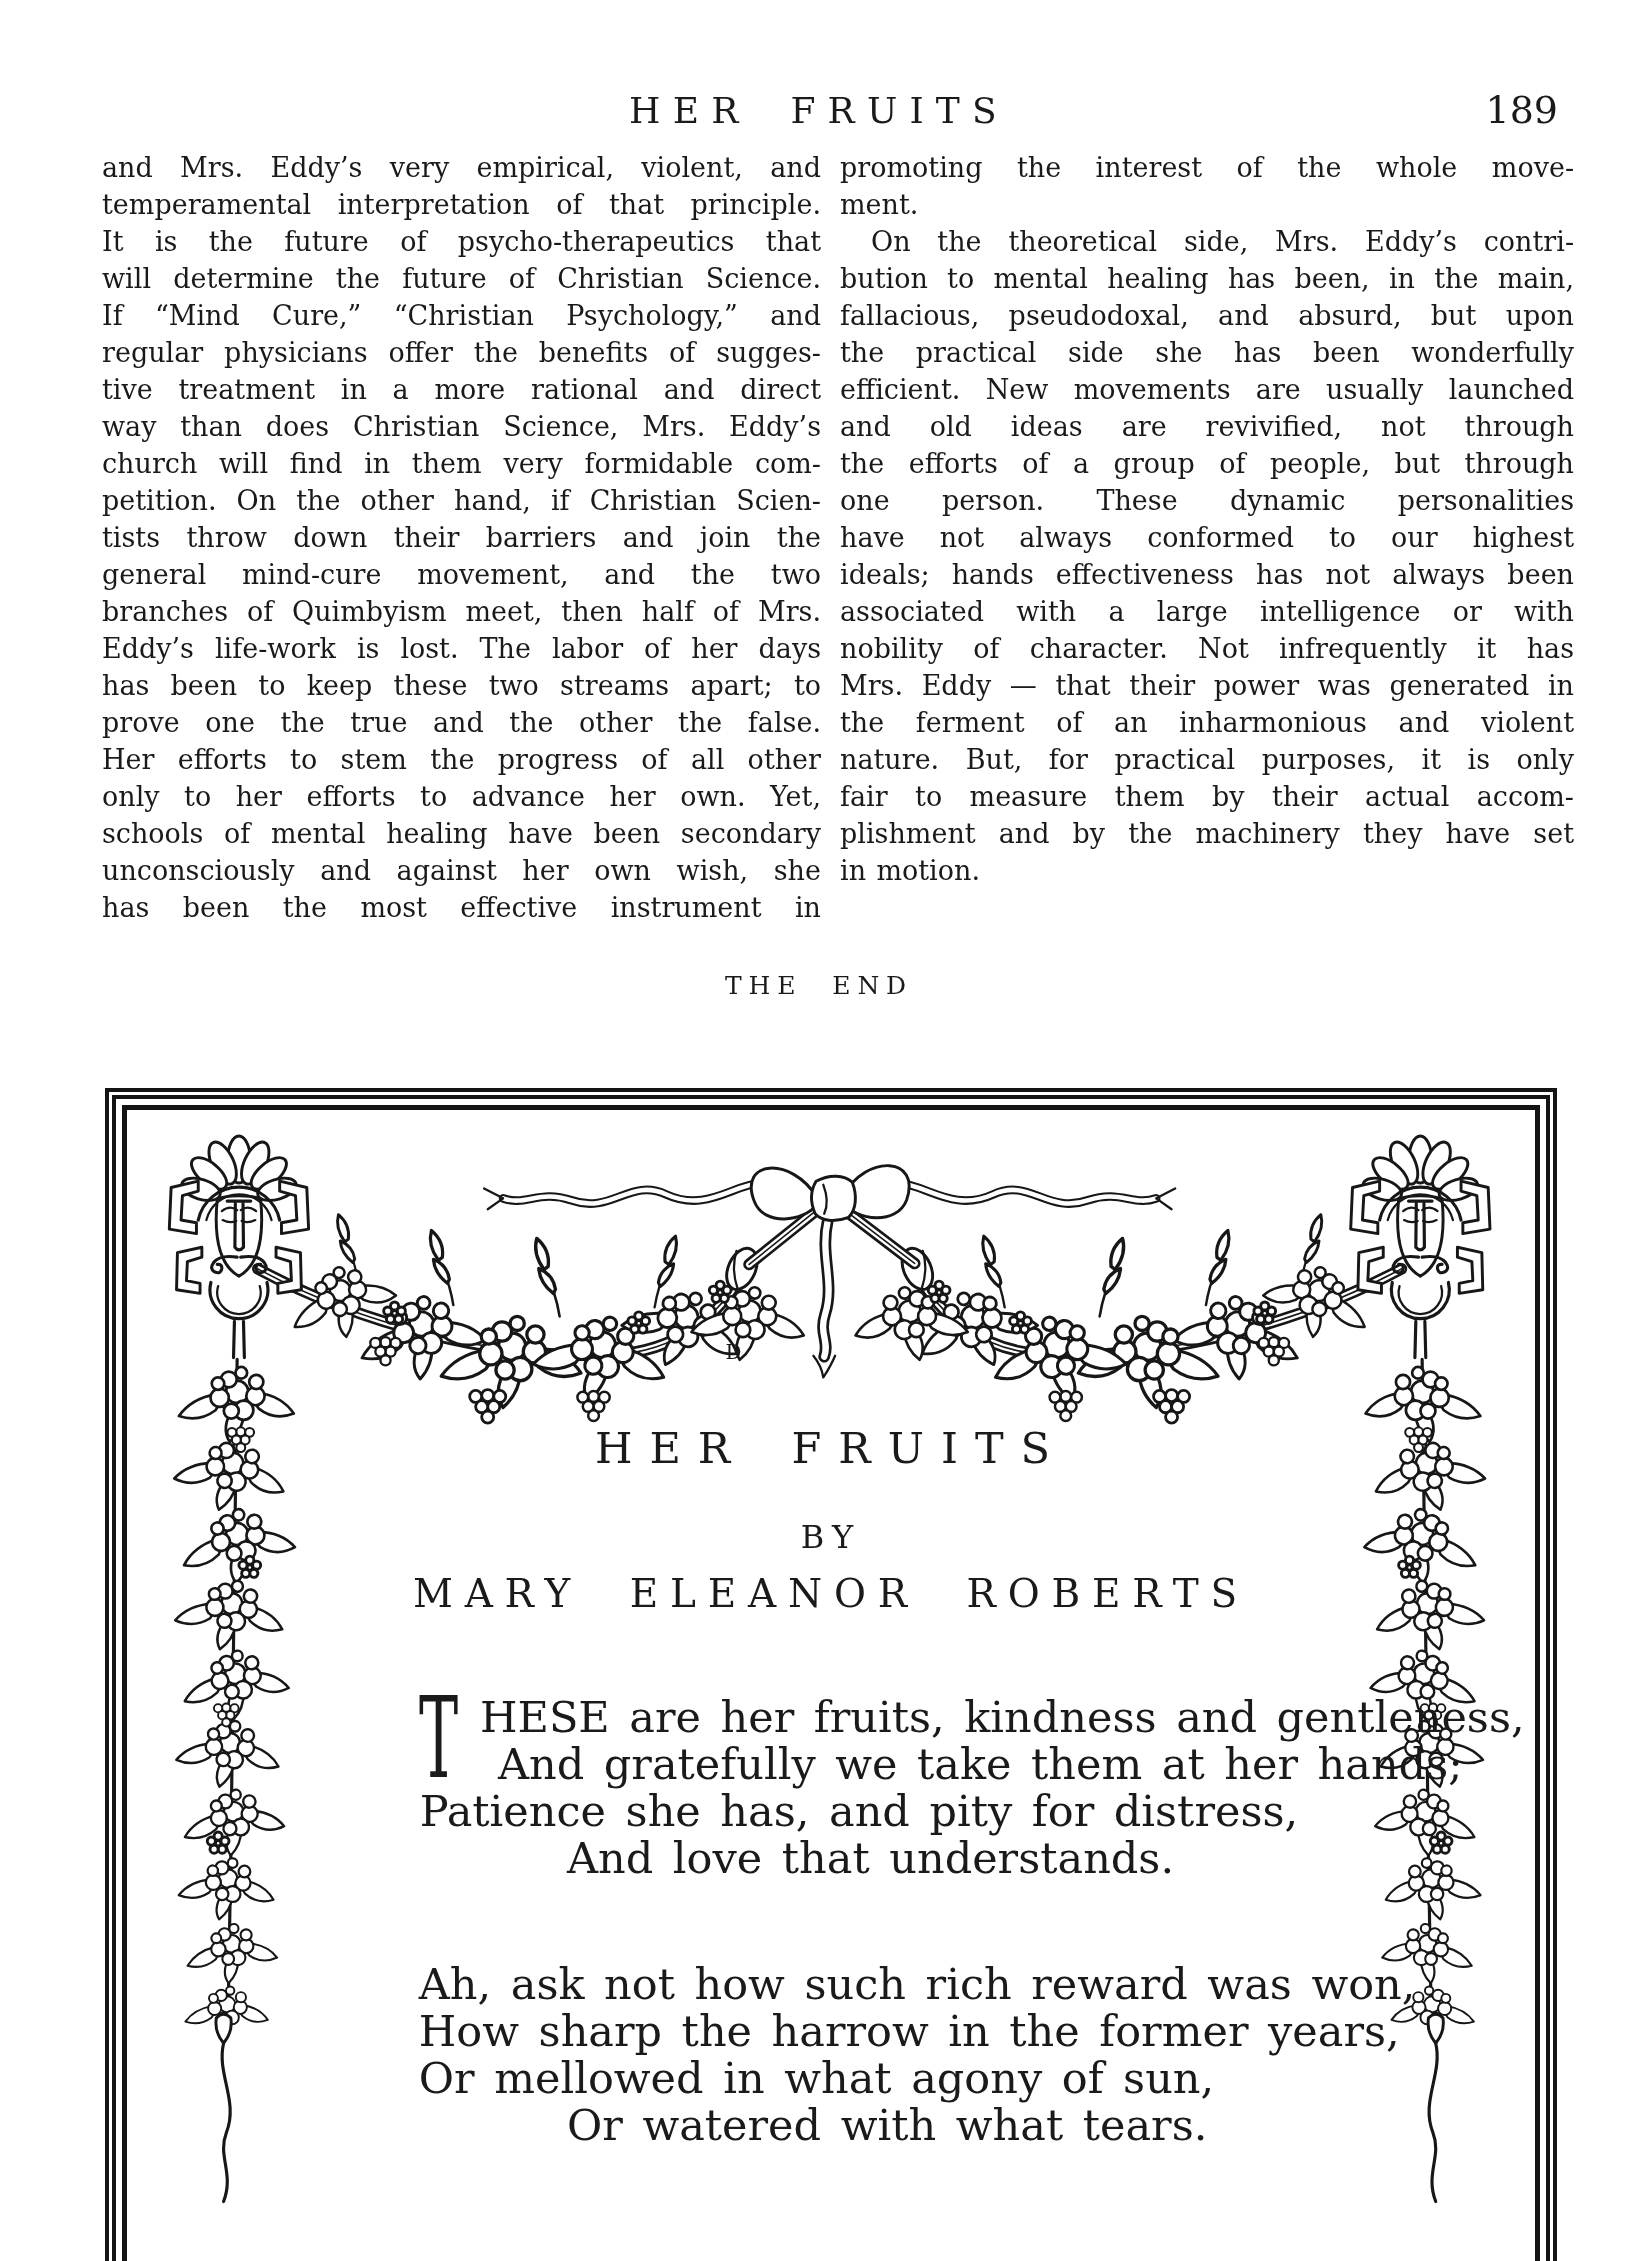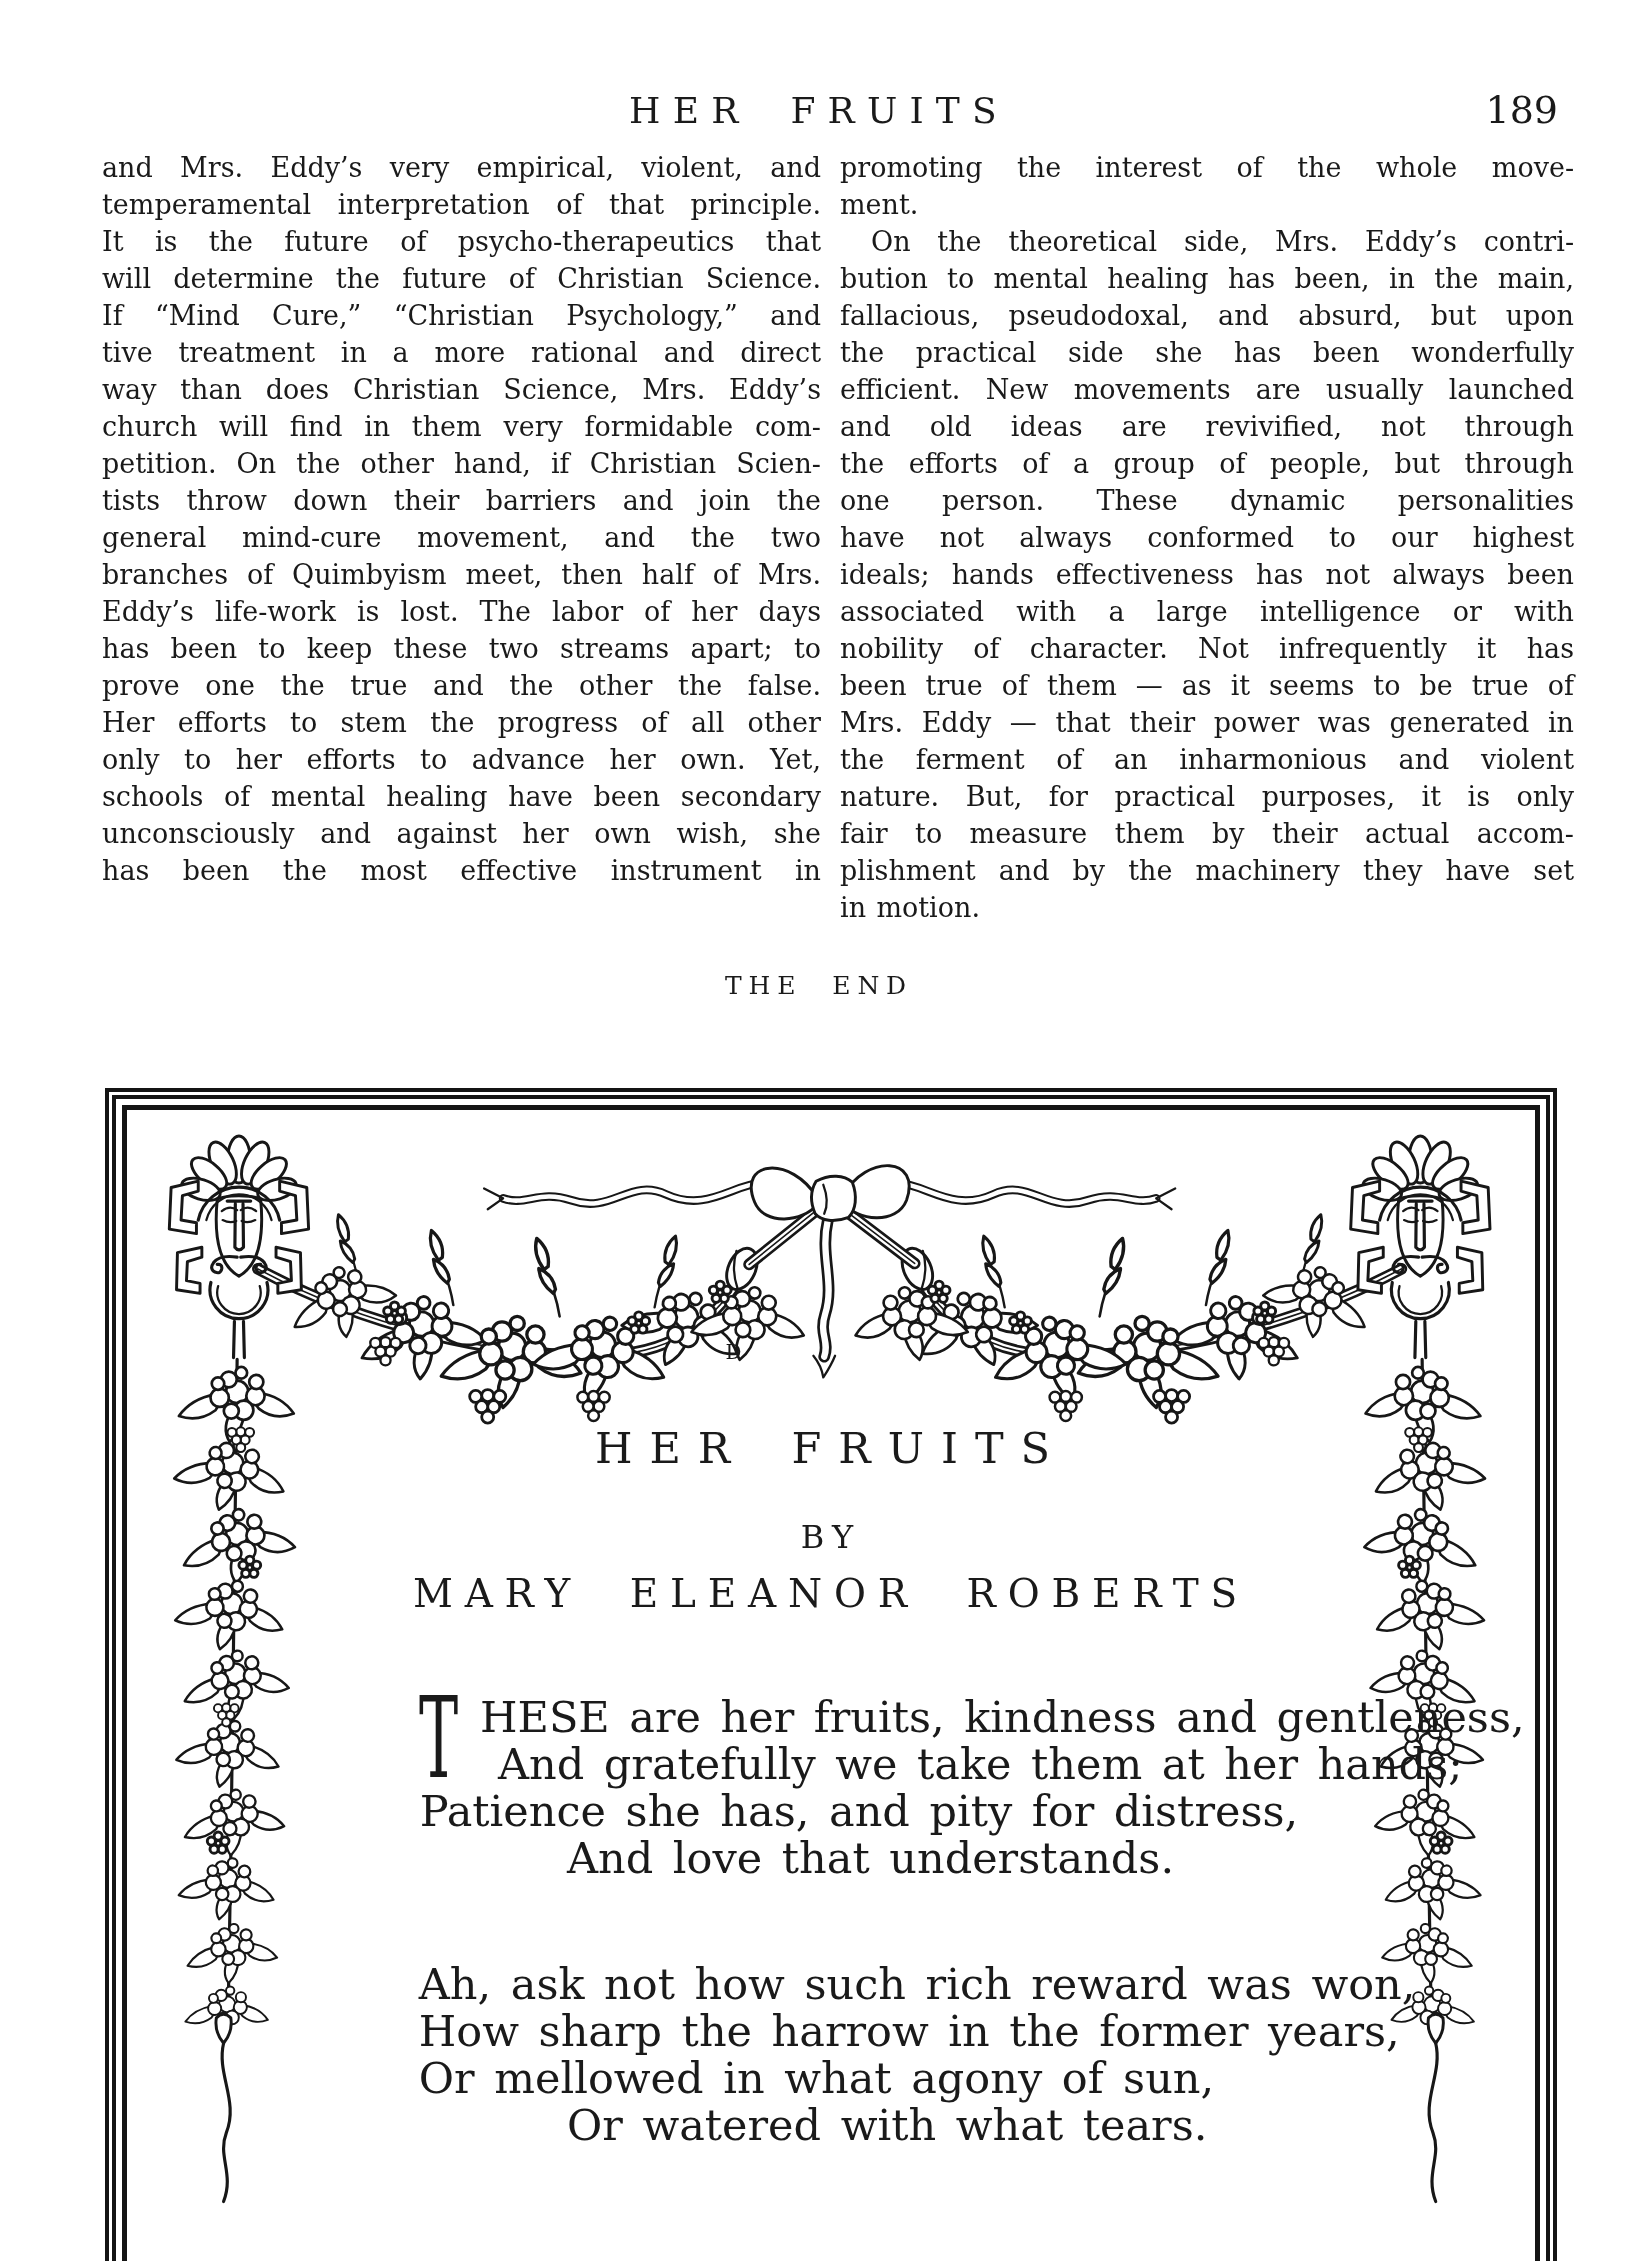--- a/index.html
+++ b/index.html
@@ -77,20 +77,21 @@
 
 <div class="h-title">HER FRUITS</div>
 <div class="h-num">189</div>
 
 <div class="col col-left">
     <div class="bline">and Mrs. Eddy’s very empirical, violent, and</div>
     <div class="bline">temperamental interpretation of that principle.</div>
     <div class="bline">It is the future of psycho-therapeutics that</div>
     <div class="bline">will determine the future of Christian Science.</div>
     <div class="bline">If “Mind Cure,” “Christian Psychology,” and</div>
+    <div class="bline">regular physicians offer the benefits of sugges-</div>
     <div class="bline">tive treatment in a more rational and direct</div>
     <div class="bline">way than does Christian Science, Mrs. Eddy’s</div>
     <div class="bline">church will find in them very formidable com-</div>
     <div class="bline">petition.  On the other hand, if Christian Scien-</div>
     <div class="bline">tists throw down their barriers and join the</div>
     <div class="bline">general mind-cure movement, and the two</div>
     <div class="bline">branches of Quimbyism meet, then half of Mrs.</div>
     <div class="bline">Eddy’s life-work is lost.  The labor of her days</div>
     <div class="bline">has been to keep these two streams apart; to</div>
     <div class="bline">prove one the true and the other the false.</div>
@@ -108,21 +109,20 @@
     <div class="bline">fallacious, pseudodoxal, and absurd, but upon</div>
     <div class="bline">the practical side she has been wonderfully</div>
     <div class="bline">efficient.  New movements are usually launched</div>
     <div class="bline">and old ideas are revivified, not through</div>
     <div class="bline">the efforts of a group of people, but through</div>
     <div class="bline">one person.  These dynamic personalities</div>
     <div class="bline">have not always conformed to our highest</div>
     <div class="bline">ideals; hands effectiveness has not always been</div>
     <div class="bline">associated with a large intelligence or with</div>
     <div class="bline">nobility of character.  Not infrequently it has</div>
-    <div class="bline">been true of them — as it seems to be true of</div>
     <div class="bline">Mrs. Eddy — that their power was generated in</div>
     <div class="bline">the ferment of an inharmonious and violent</div>
     <div class="bline">nature.  But, for practical purposes, it is only</div>
     <div class="bline">fair to measure them by their actual accom-</div>
     <div class="bline">plishment and by the machinery they have set</div>
     <div class="bline pend">in motion.</div>
   </div>
 
 <div class="endmark">THE END</div>
 

